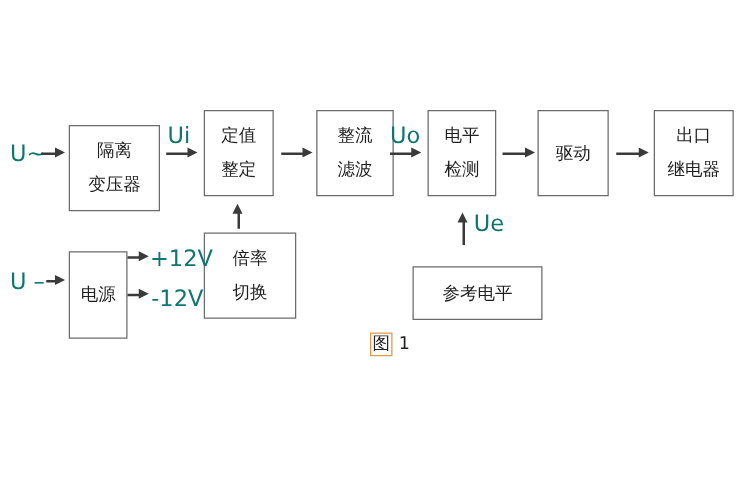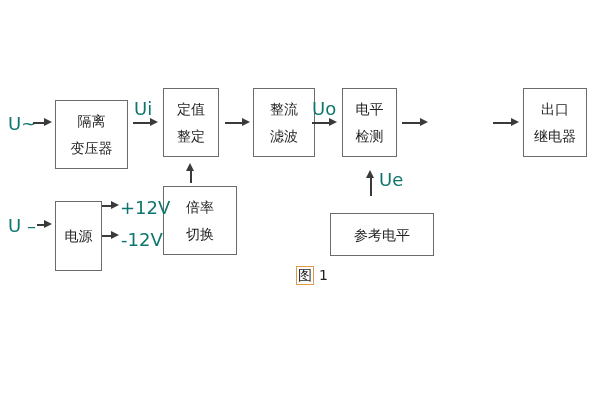--- a/index.html
+++ b/index.html
@@ -46,20 +46,23 @@
   <div class="box" style="left:253px;top:88px;width:62px;height:69px">
     <span>整流</span>
     <span>滤波</span>
   </div>
 
   <div class="box" style="left:342px;top:88px;width:55px;height:69px">
     <span>电平</span>
     <span>检测</span>
   </div>
 
+  <div class="box" style="left:430px;top:88px;width:57px;height:69px">
+    <span>驱动</span>
+  </div>
 
   <div class="box" style="left:523px;top:88px;width:64px;height:69px">
     <span>出口</span>
     <span>继电器</span>
   </div>
 
   <div class="box" style="left:55px;top:201px;width:47px;height:70px">
     <span>电源</span>
   </div>
 

